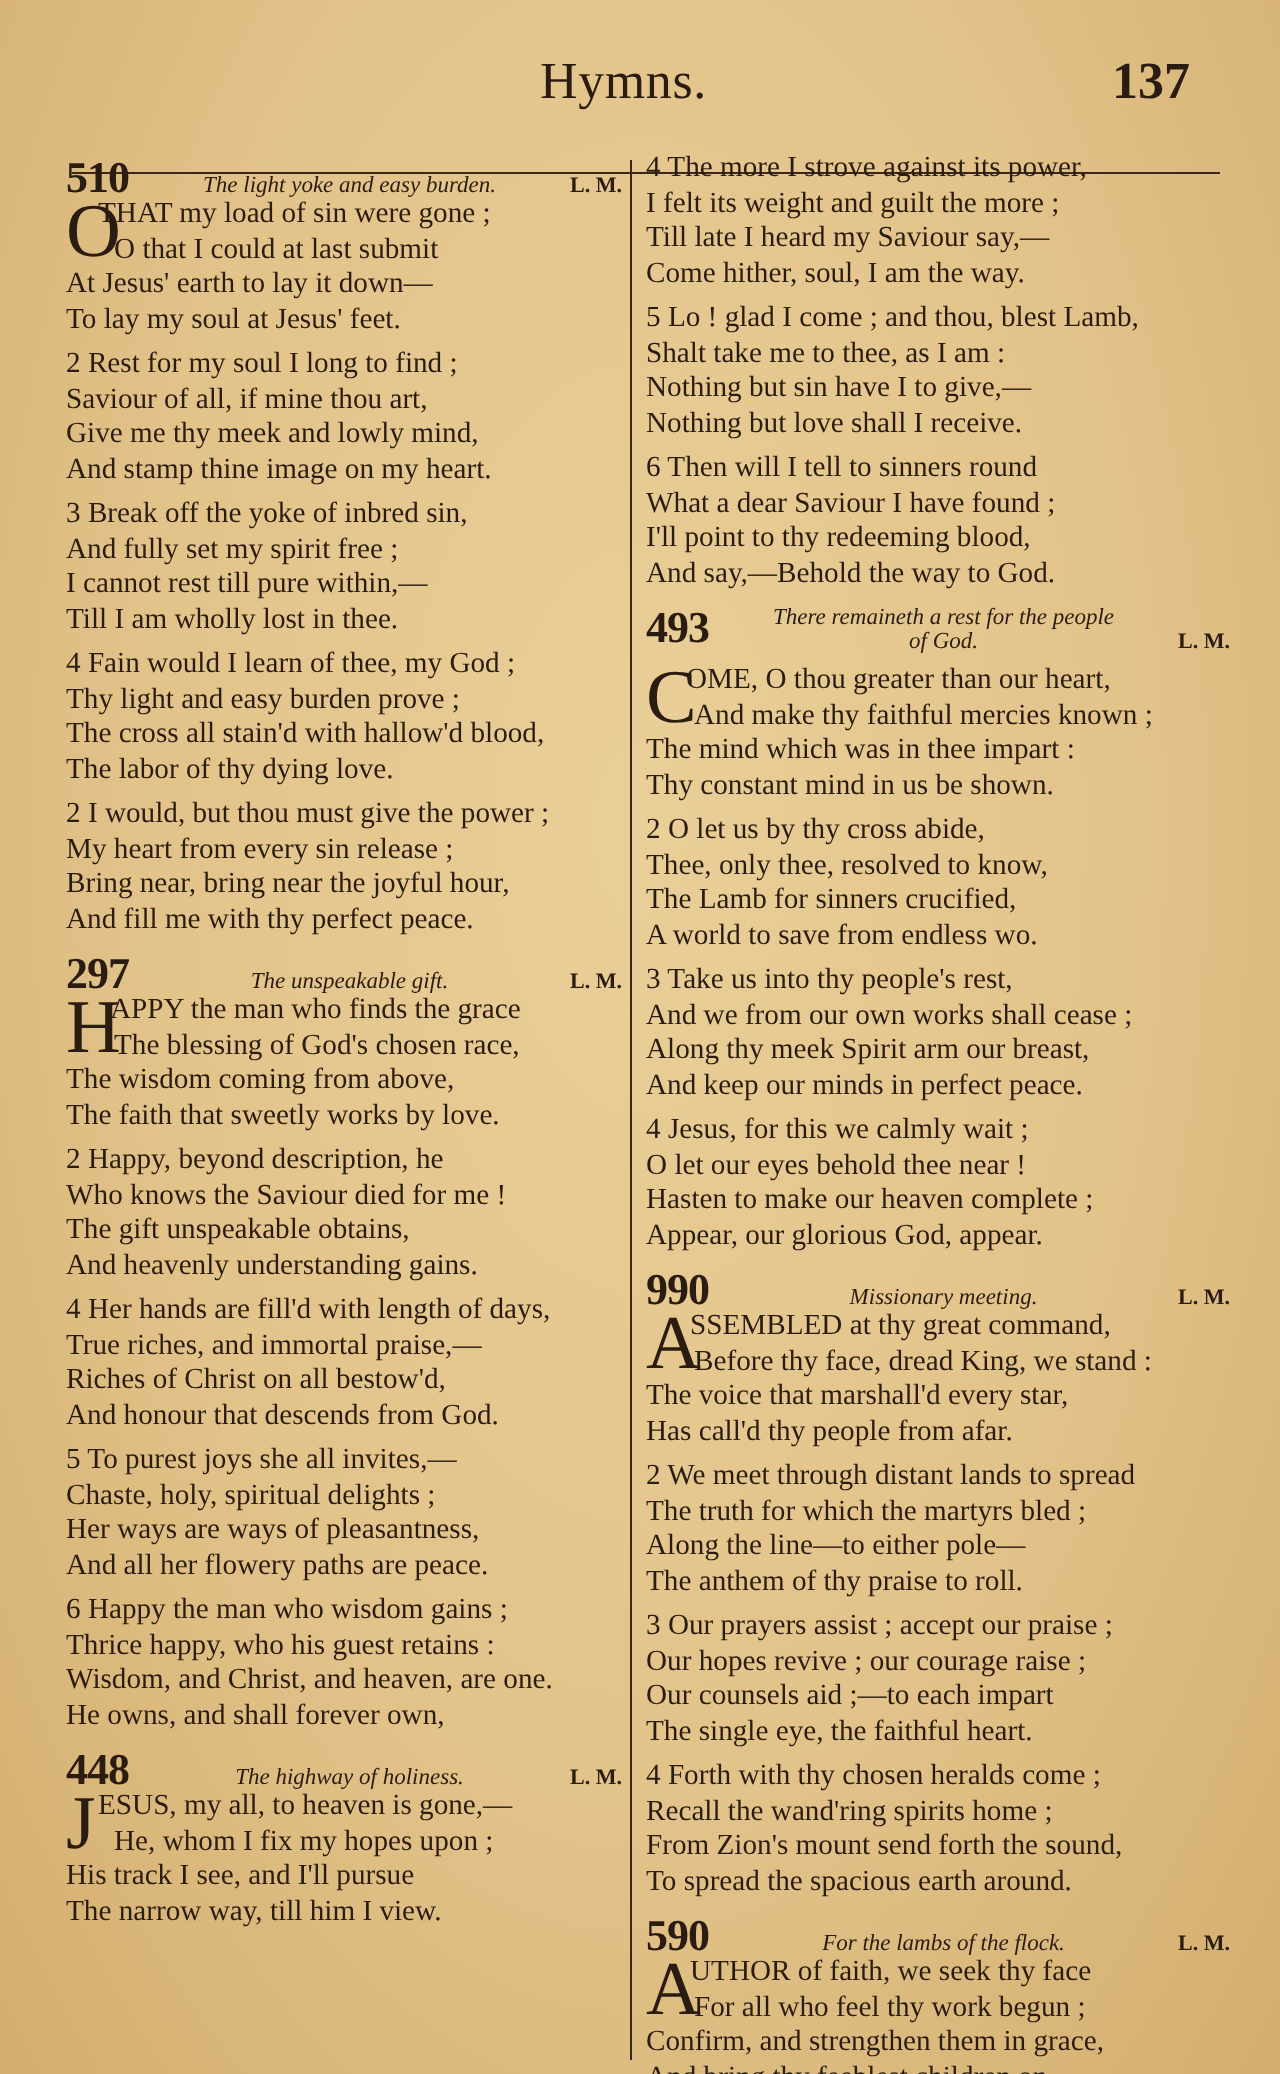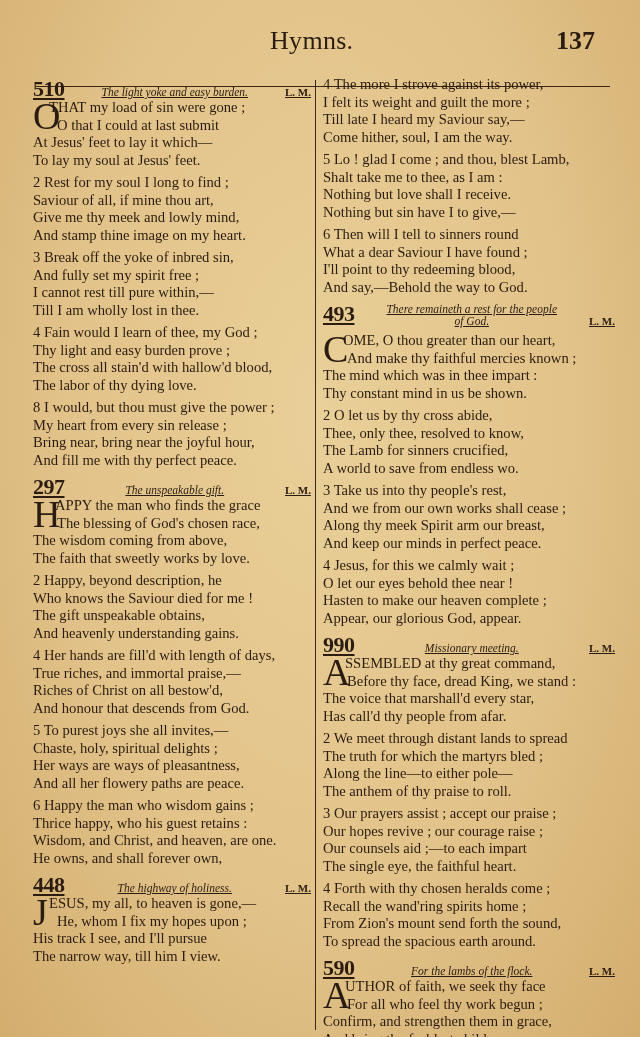--- a/index.html
+++ b/index.html
@@ -27,21 +27,21 @@
   .col-divider {
     position:absolute; left:315px; top:80px; height:950px; width:0;
     border-left:1px solid #3b2716;
   }
   .col { position:absolute; top:76px; }
   .col.left { left:33px; width:278px; }
   .col.right { left:323px; width:292px; }
   .hymn { margin-bottom:4px; }
   .hymn-head {
     display:flex; align-items:baseline; justify-content:flex-end;
-    height:22px; margin-bottom:1px;text-decoration:underline;
+    height:22px; margin-bottom:1px;
   }
   .hymn-num { font-weight:bold; font-size:22px; letter-spacing:-0.5px; }
   .hymn-theme { font-style:italic; font-size:11.5px; flex:1; text-align:center; padding:0 4px; }
   .hymn-meter { font-size:11px; font-weight:bold; }
   .hymn-head.two-line { height:30px; align-items:flex-start; }
   .hymn-head.two-line .hymn-theme { line-height:12px; padding-top:2px; text-align:center; }
   .hymn-head.two-line .hymn-meter { padding-top:14px; }
   .stanza { margin-bottom:5px; }
   .line { font-size:14.6px; line-height:17.5px; white-space:nowrap; }
   .first-stanza { position:relative; }
@@ -68,21 +68,21 @@
     <div class="hymn">
       <div class="hymn-head">
         <span class="hymn-num">510</span>
         <span class="hymn-theme">The light yoke and easy burden.</span>
         <span class="hymn-meter">L. M.</span>
       </div>
       <div class="stanza first-stanza">
         <span class="drop-cap">O</span>
         <div class="line l0">THAT my load of sin were gone ;</div>
         <div class="line l1">O that I could at last submit</div>
-        <div class="line">At Jesus' feet to lay it which—</div>
+        <div class="line">At Jesus' earth to lay it down—</div>
         <div class="line">To lay my soul at Jesus' feet.</div>
       </div>
       <div class="stanza">
         <div class="line">2 Rest for my soul I long to find ;</div>
         <div class="line">Saviour of all, if mine thou art,</div>
         <div class="line">Give me thy meek and lowly mind,</div>
         <div class="line">And stamp thine image on my heart.</div>
       </div>
       <div class="stanza">
         <div class="line">3 Break off the yoke of inbred sin,</div>
@@ -90,21 +90,21 @@
         <div class="line">I cannot rest till pure within,—</div>
         <div class="line">Till I am wholly lost in thee.</div>
       </div>
       <div class="stanza">
         <div class="line">4 Fain would I learn of thee, my God ;</div>
         <div class="line">Thy light and easy burden prove ;</div>
         <div class="line">The cross all stain'd with hallow'd blood,</div>
         <div class="line">The labor of thy dying love.</div>
       </div>
       <div class="stanza">
-        <div class="line">8 I would, but thou must give the power ;</div>
+        <div class="line">2 I would, but thou must give the power ;</div>
         <div class="line">My heart from every sin release ;</div>
         <div class="line">Bring near, bring near the joyful hour,</div>
         <div class="line">And fill me with thy perfect peace.</div>
       </div>
     </div>
 
     <div class="hymn">
       <div class="hymn-head">
         <span class="hymn-num">297</span>
         <span class="hymn-theme">The unspeakable gift.</span>
@@ -165,22 +165,22 @@
     <div class="hymn">
       <div class="stanza">
         <div class="line">4 The more I strove against its power,</div>
         <div class="line">I felt its weight and guilt the more ;</div>
         <div class="line">Till late I heard my Saviour say,—</div>
         <div class="line">Come hither, soul, I am the way.</div>
       </div>
       <div class="stanza">
         <div class="line">5 Lo ! glad I come ; and thou, blest Lamb,</div>
         <div class="line">Shalt take me to thee, as I am :</div>
+        <div class="line">Nothing but sin have I to give,—</div>
         <div class="line">Nothing but love shall I receive.</div>
-        <div class="line">Nothing but sin have I to give,—</div>
       </div>
       <div class="stanza">
         <div class="line">6 Then will I tell to sinners round</div>
         <div class="line">What a dear Saviour I have found ;</div>
         <div class="line">I'll point to thy redeeming blood,</div>
         <div class="line">And say,—Behold the way to God.</div>
       </div>
     </div>
 
     <div class="hymn">

